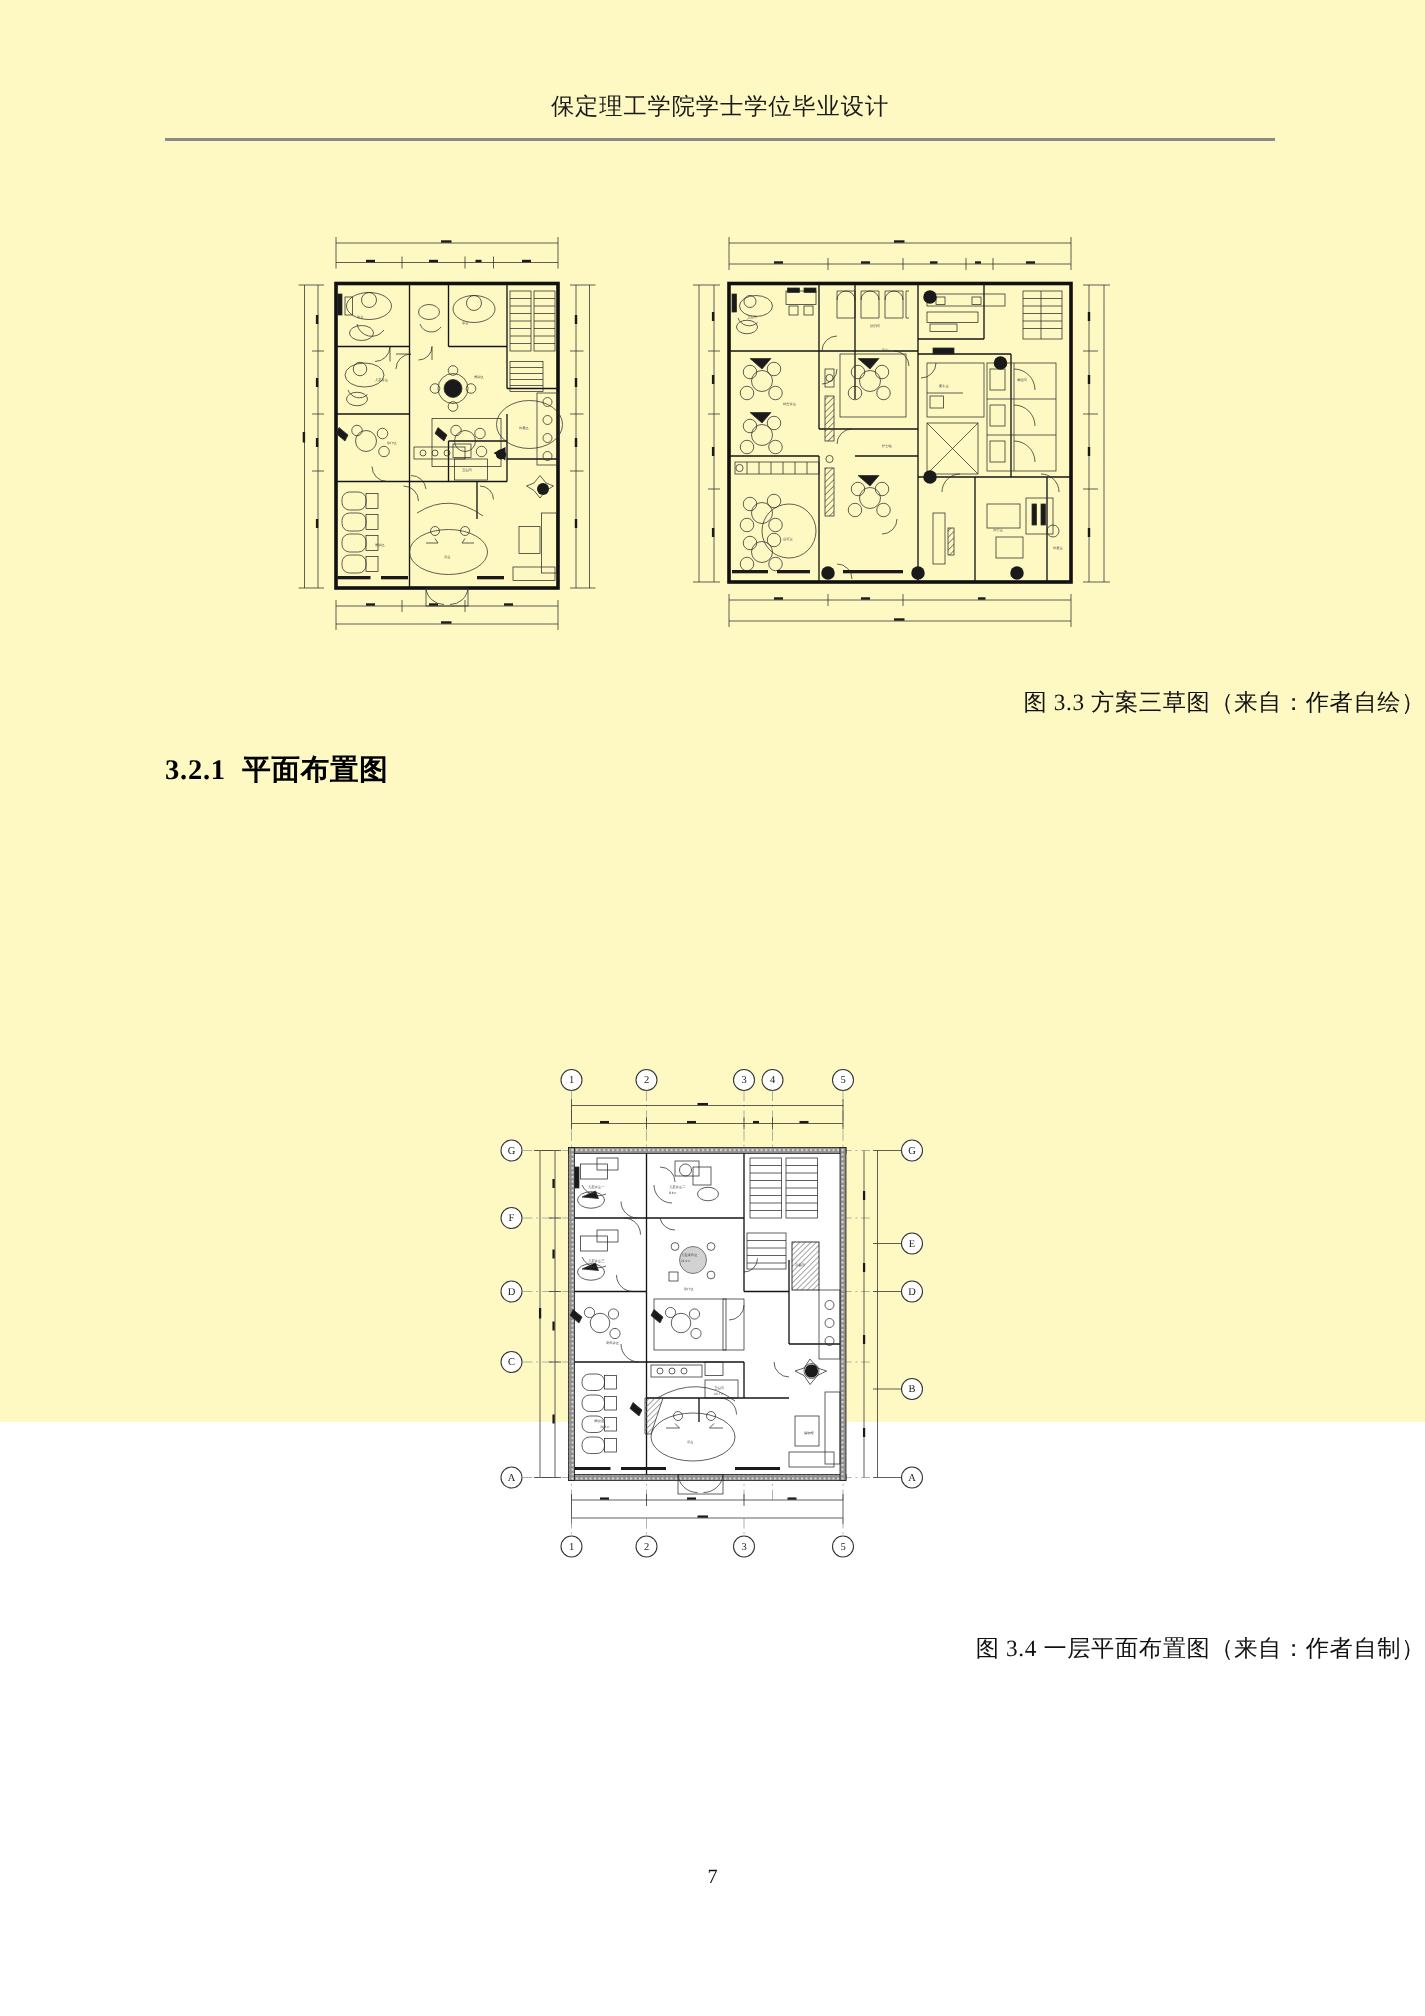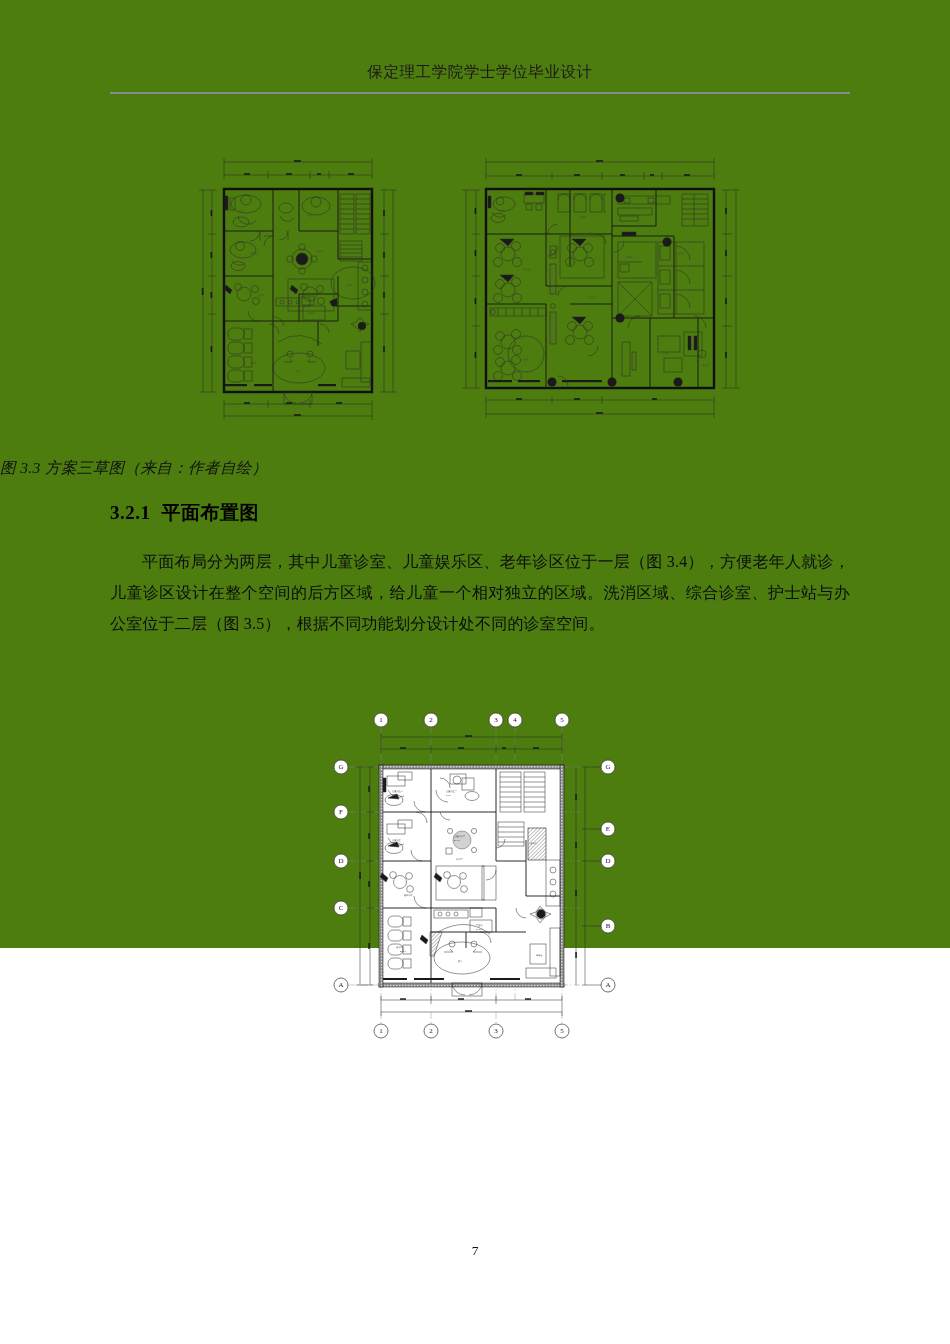--- a/index.html
+++ b/index.html
@@ -15,21 +15,21 @@
     color: #000000;
     overflow: hidden;
   }
 
   
   .page {
     position: absolute;
     left: 0; top: 0;
     width: 950px;
     height: 948px;
-    background: #4d7c0f;
+    background: #fef9c3;
   }
 
   
   .header {
     position: absolute;
     left: 110px;
     top: 62px;
     width: 740px;
     text-align: center;
   }
@@ -56,26 +56,25 @@
     left: 0;
     top: 142px;
     width: 950px;
     height: 288px;
   }
   .plan-box { position: absolute; }
 
   .caption {
     position: absolute;
     width: 950px;
-    text-align: left;
+    text-align: right;
     font-size: 15.5px;
     letter-spacing: 0.4px;
     color: #111;
     white-space: nowrap;
-    font-style: italic;
   }
   #caption-33 { top: 458px; }
   #caption-34 { top: 1089px; }
 
   
   .section-heading {
     position: absolute;
     left: 110px;
     top: 500px;
     font-size: 19px;
@@ -689,21 +688,20 @@
       </svg>
     </div>
   </div>
 
   <div class="caption" id="caption-33">图 3.3 方案三草图（来自：作者自绘）</div>
 
   <div class="section-heading">
     <span class="num">3.2.1</span><span>平面布置图</span>
   </div>
 
-  <div class="body-para">平面布局分为两层，其中儿童诊室、儿童娱乐区、老年诊区位于一层（图 3.4），方便老年人就诊，儿童诊区设计在整个空间的后方区域，给儿童一个相对独立的区域。洗消区域、综合诊室、护士站与办公室位于二层（图 3.5），根据不同功能划分设计处不同的诊室空间。</div>
 
   <div class="fig-big">
     <svg width="290" height="360" viewBox="0 0 290 360">
       <defs>
         <pattern id="hatchPat3" width="2.6" height="2.6" patternUnits="userSpaceOnUse" patternTransform="rotate(45)">
           <line x1="0" y1="0" x2="0" y2="2.6" stroke="#666" stroke-width="0.8"></line>
         </pattern>
         <pattern id="wallPat" width="3" height="3" patternUnits="userSpaceOnUse">
           <rect width="3" height="3" fill="#8f8f8f"></rect>
           <rect width="1.4" height="1.4" fill="#d8d8d8"></rect>
@@ -1040,16 +1038,17 @@
         <circle class="axis-circ" cx="101" cy="331" r="7"></circle>
         <text class="axis-txt" x="101" y="331">2</text>
         <circle class="axis-circ" cx="166" cy="331" r="7"></circle>
         <text class="axis-txt" x="166" y="331">3</text>
         <circle class="axis-circ" cx="232" cy="331" r="7"></circle>
         <text class="axis-txt" x="232" y="331">5</text>
       </g>
     </svg>
   </div>
 
+  <div class="caption" id="caption-34">图 3.4 一层平面布置图（来自：作者自制）</div>
 
   <div class="page-number">7</div>
 
 </div>
 
 </body></html>

